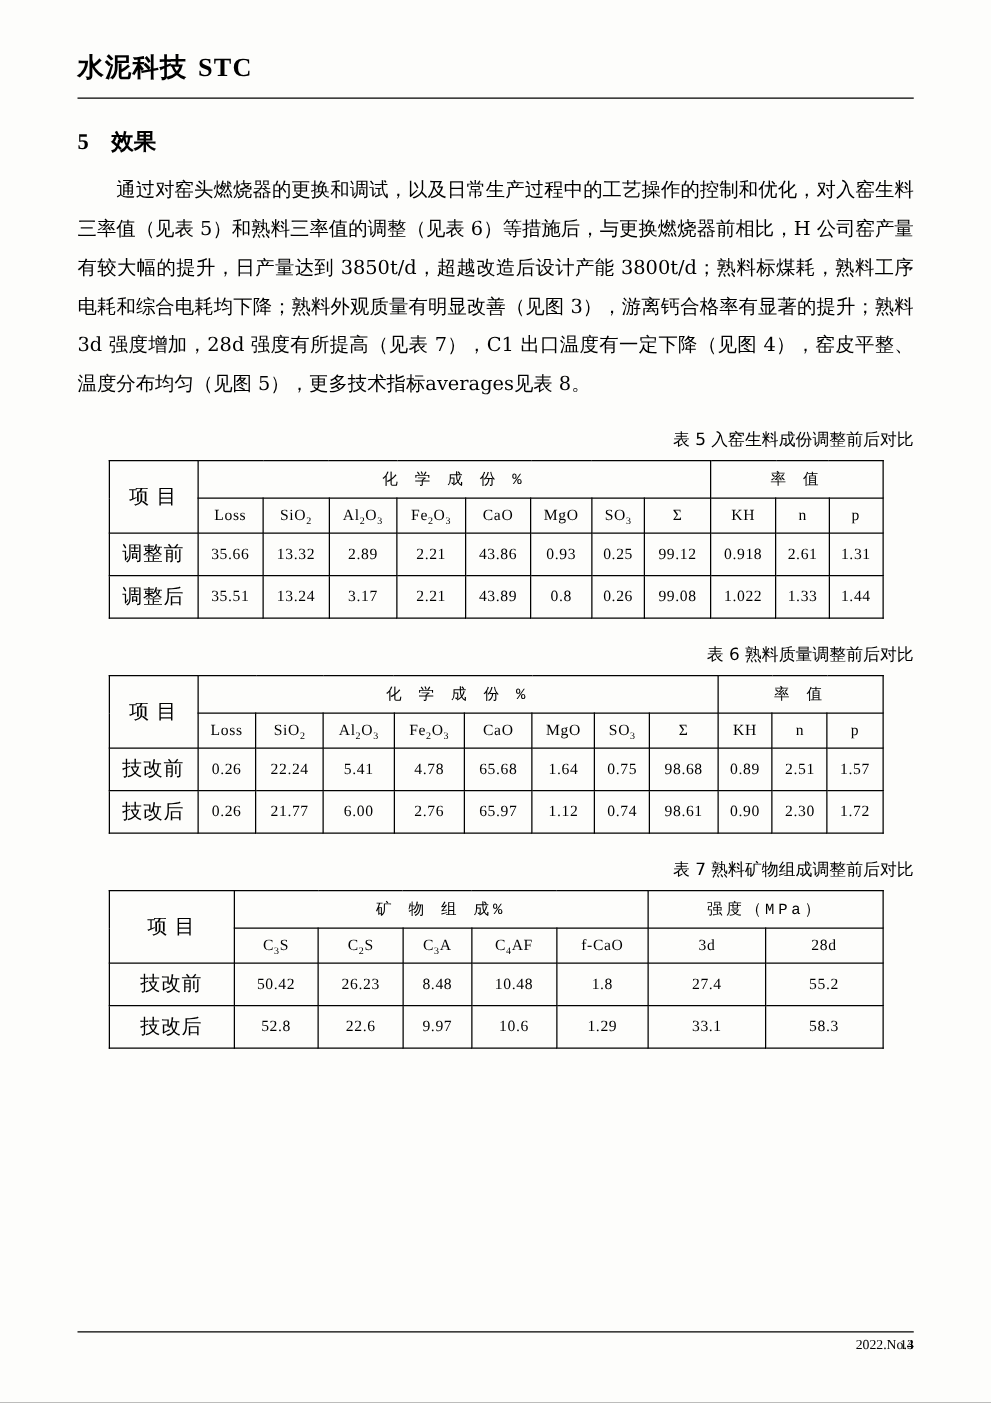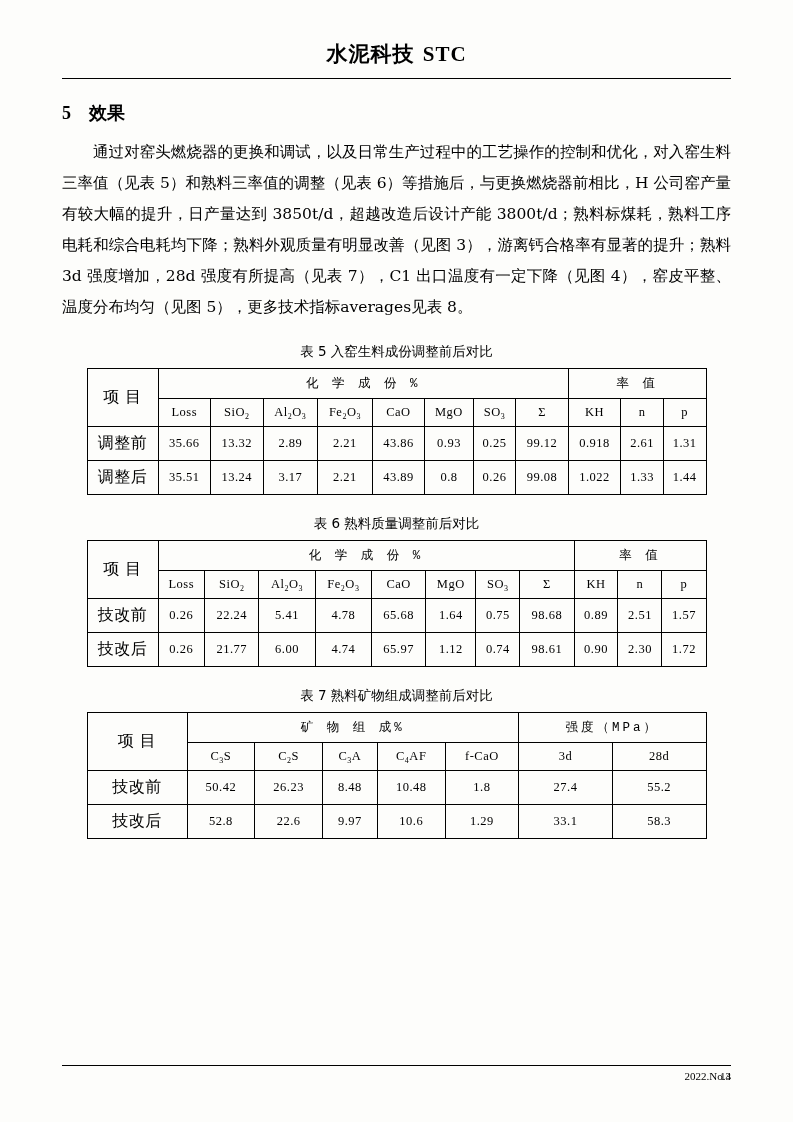--- a/index.html
+++ b/index.html
@@ -18,21 +18,21 @@
     color: #000;
     overflow: hidden;
   }
   .content {
     position: absolute;
     left: 62px;
     right: 62px;
     top: 40px;
   }
   .header {
-    text-align: center;
+    text-align: left;
     font-family: "DejaVu Serif", serif;
     font-weight: bold;
     font-size: 21px;
     letter-spacing: 1px;
     padding-bottom: 8px;
   }
   .header .stc {
     font-family: "Liberation Serif", serif;
     letter-spacing: 1px;
   }
@@ -53,21 +53,21 @@
   .body-text {
     margin-top: 12px;
     font-size: 15.5px;
     line-height: 2.0;
     text-align: justify;
     text-justify: inter-ideograph;
     text-indent: 2em;
     font-family: "DejaVu Serif", serif;
   }
   .tbl-caption {
-    text-align: center;
+    text-align: right;
     font-size: 13.5px;
     font-family: "DejaVu Sans", sans-serif;
     margin: 20px 0 7px 0;
   }
   table.data {
     border-collapse: collapse;
     width: 620px;
     margin: 0 auto;
     font-family: "Liberation Serif", serif;
     font-size: 12.5px;
@@ -230,21 +230,21 @@
         <td>98.68</td>
         <td>0.89</td>
         <td>2.51</td>
         <td>1.57</td>
       </tr>
       <tr>
         <td class="cjk">技改后</td>
         <td>0.26</td>
         <td>21.77</td>
         <td>6.00</td>
-        <td>4.74</td>
+        <td>2.76</td>
         <td>65.97</td>
         <td>1.12</td>
         <td>0.74</td>
         <td>98.61</td>
         <td>0.90</td>
         <td>2.30</td>
         <td>1.72</td>
       </tr>
     </tbody>
       </table>

